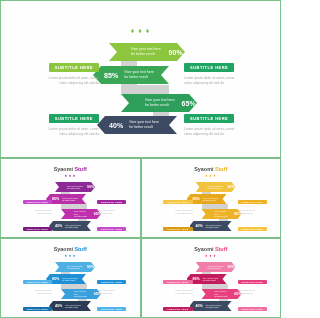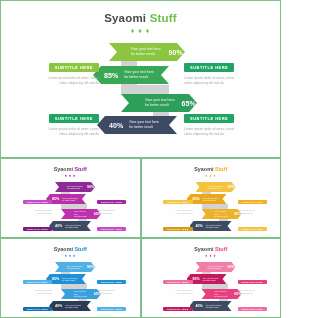--- a/index.html
+++ b/index.html
@@ -107,23 +107,20 @@
   .tbody{ margin-top:1.5px; font-size:1.8px; line-height:1.7; color:#b5b5b5;
           white-space:pre-line; }
 </style>
 </head>
 <body>
 
 <div class="page">
 
   <div class="hero">
 
-    <div class="title">
-      <span class="t1">Syaomi </span><span class="t2">Stuff</span>
-    </div>
     <div class="dots">♦ ♦ ♦</div>
 
     <div class="sgrey sg1"></div>
     <div class="sgrey sg2"></div>
     <div class="sgrey sg3"></div>
 
     <div class="ribbon rib90">
       <span class="r-lbl">Give your text here
 for better result</span>
       <span class="r-pct">90%</span>

